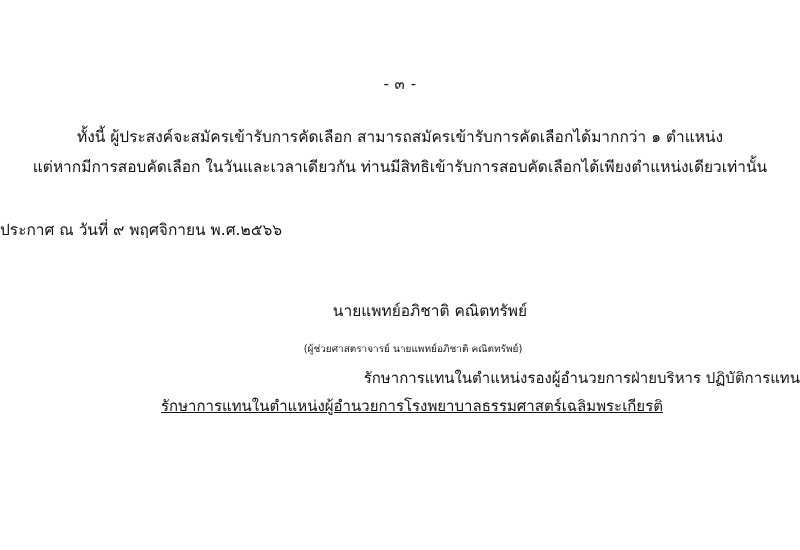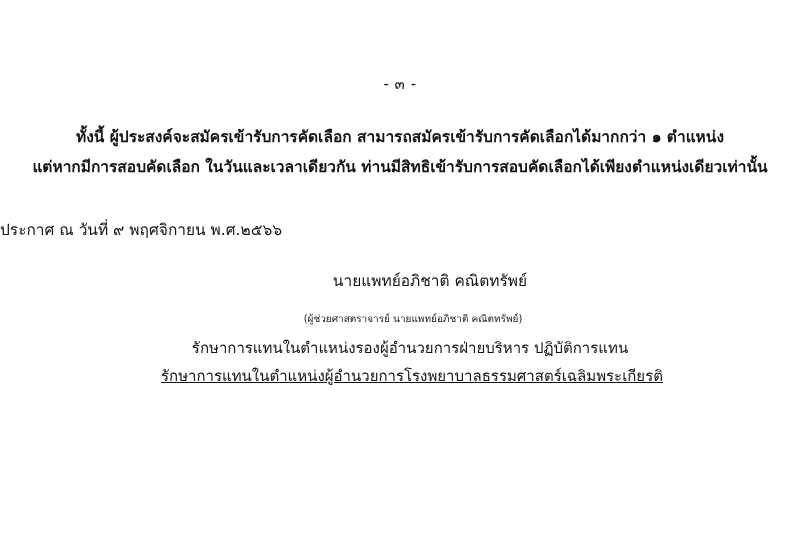--- a/index.html
+++ b/index.html
@@ -30,50 +30,50 @@
   }
   .body-block {
     margin-top: 26px;
     text-align: center;
   }
   .body-line {
     font-size: 15.5px;
     line-height: 30px;
     white-space: nowrap;
     color: #141414;
-    font-weight: bold;
   }
   .notice-line {
     margin-top: 34px;
     font-size: 15.5px;
     line-height: 28px;
     color: #141414;
   }
   .signature-block {
-    margin-top: 22px;
+    margin-top: 52px;
     text-align: center;
   }
   .sig-name {
     font-size: 15.5px;
     line-height: 30px;
     padding-left: 60px;
     color: #141414;
   }
   .sig-paren {
     font-size: 10px;
     line-height: 30px;
     padding-left: 26px;
     margin-top: 8px;
     color: #141414;
   }
   .sig-role {
     font-size: 15px;
     line-height: 28px;
     padding-left: 20px;
     color: #141414;
+    text-align: right;
   }
   .sig-role2 {
     font-size: 15px;
     line-height: 28px;
     padding-left: 24px;
     color: #141414;
     text-decoration: underline;
   }
 </style>
 </head>

